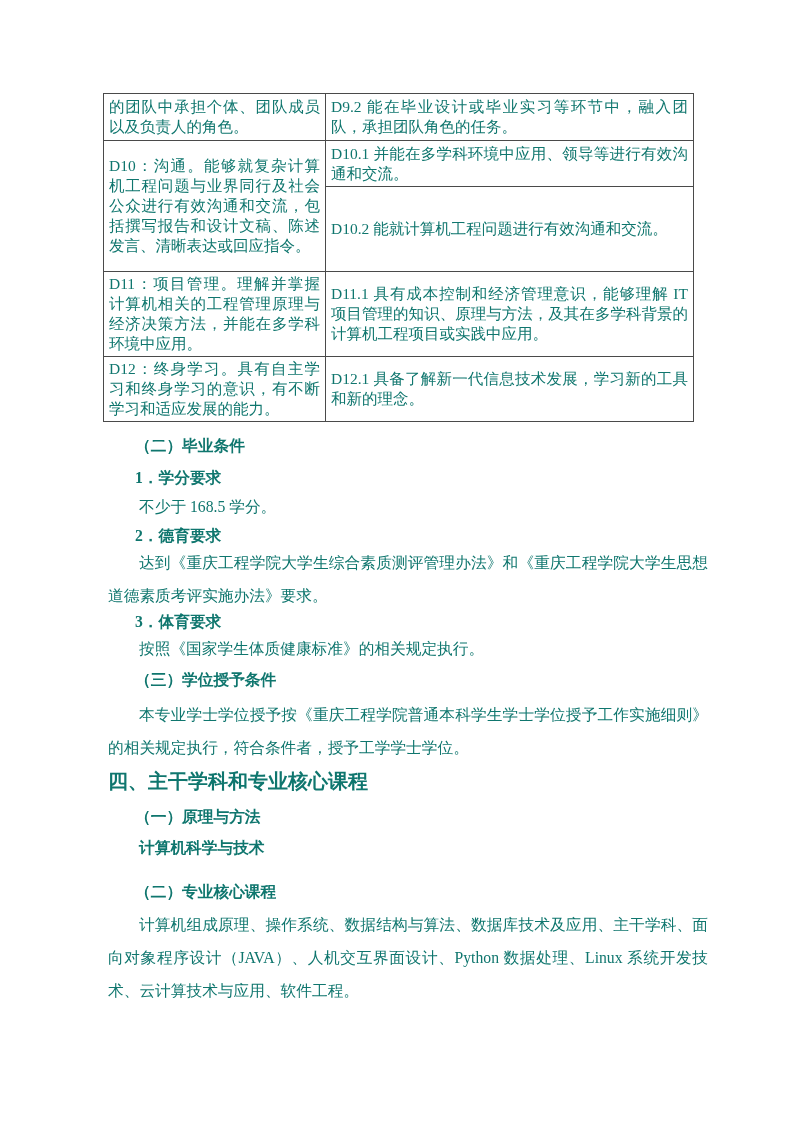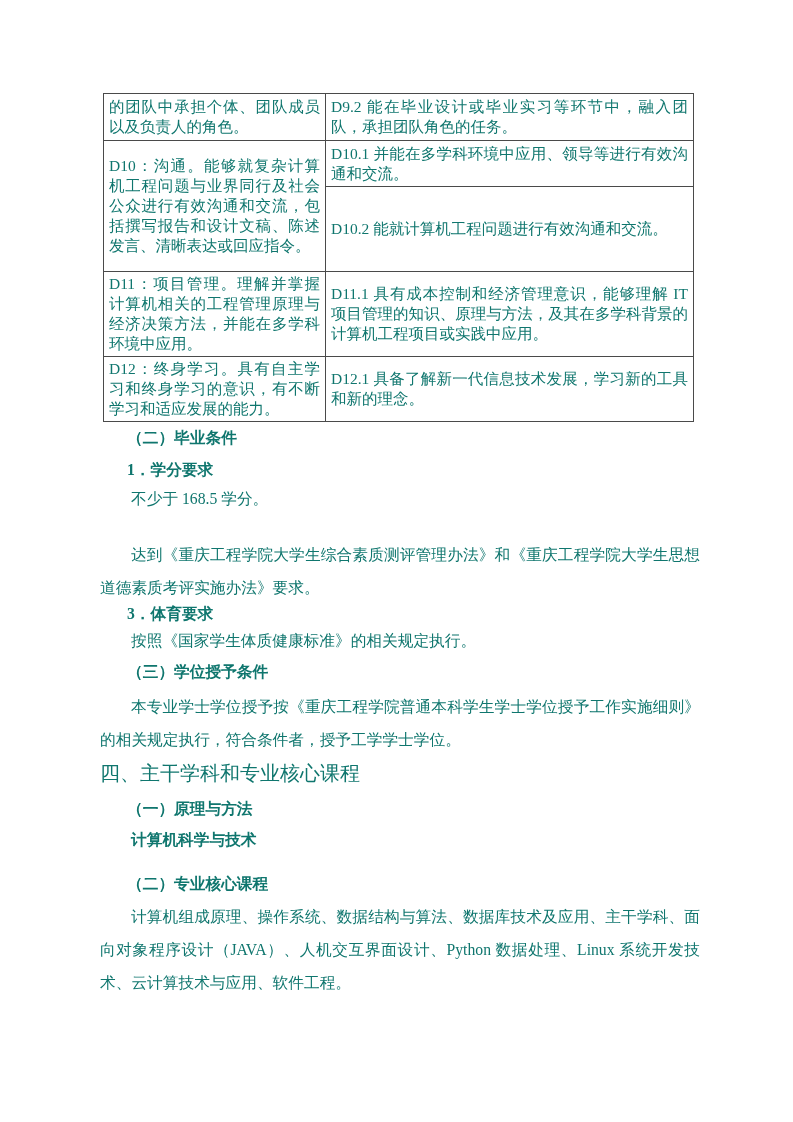--- a/index.html
+++ b/index.html
@@ -30,37 +30,37 @@
   .col-right{width:368px;}
   tr.r-cont{height:47px;}
   tr.r-d10a{height:46px;}
   tr.r-d10b{height:85px;}
   tr.r-d11{height:80px;}
   tr.r-d12{height:64px;}
   
   .blk{
     position:absolute;left:100px;width:600px;
     font-size:15.7px;line-height:33px;
-    margin:0;text-align:justify;
+    margin:8px;text-align:justify;
   }
   .hd{font-weight:bold;padding-left:27px;text-align:left;}
   .para{text-indent:31px;}
   .b-sec2{top:421px;}
   .b-item1{top:453px;}
   .b-item1text{top:482px;}
   .b-item2{top:511px;}
   .b-item2text{top:538px;}
   .b-item3{top:597px;}
   .b-item3text{top:624px;}
   .b-sec3{top:655px;}
   .b-sec3text{top:690px;}
   .b-ch4{
     top:755px;
     font-family:"Liberation Sans","DejaVu Sans",sans-serif;
-    font-size:20px;font-weight:normal;line-height:36px;
+    font-size:20px;font-weight:bold;line-height:36px;
     padding-left:0;text-align:left;
   }
   .b-ch4s1{top:792px;}
   .b-ch4s1text{top:823px;font-weight:bold;text-align:left;}
   .b-ch4s2{top:867px;}
   .b-ch4s2text{top:900px;}
 </style>
 </head>
 <body>
 
@@ -90,20 +90,21 @@
       <tr class="r-d12">
         <td>D12：终身学习。具有自主学习和终身学习的意识，有不断学习和适应发展的能力。</td>
         <td>D12.1 具备了解新一代信息技术发展，学习新的工具和新的理念。</td>
       </tr>
     </tbody>
   </table>
 
   <p class="blk hd b-sec2">（二）毕业条件</p>
   <p class="blk hd b-item1">1．学分要求</p>
   <p class="blk para b-item1text">不少于 168.5 学分。</p>
+  <p class="blk hd b-item2">2．德育要求</p>
   <p class="blk para b-item2text">达到《重庆工程学院大学生综合素质测评管理办法》和《重庆工程学院大学生思想道德素质考评实施办法》要求。</p>
   <p class="blk hd b-item3">3．体育要求</p>
   <p class="blk para b-item3text">按照《国家学生体质健康标准》的相关规定执行。</p>
 
   <p class="blk hd b-sec3">（三）学位授予条件</p>
   <p class="blk para b-sec3text">本专业学士学位授予按《重庆工程学院普通本科学生学士学位授予工作实施细则》的相关规定执行，符合条件者，授予工学学士学位。</p>
 
   <p class="blk hd b-ch4">四、主干学科和专业核心课程</p>
   <p class="blk hd b-ch4s1">（一）原理与方法</p>
   <p class="blk para b-ch4s1text">计算机科学与技术</p>

